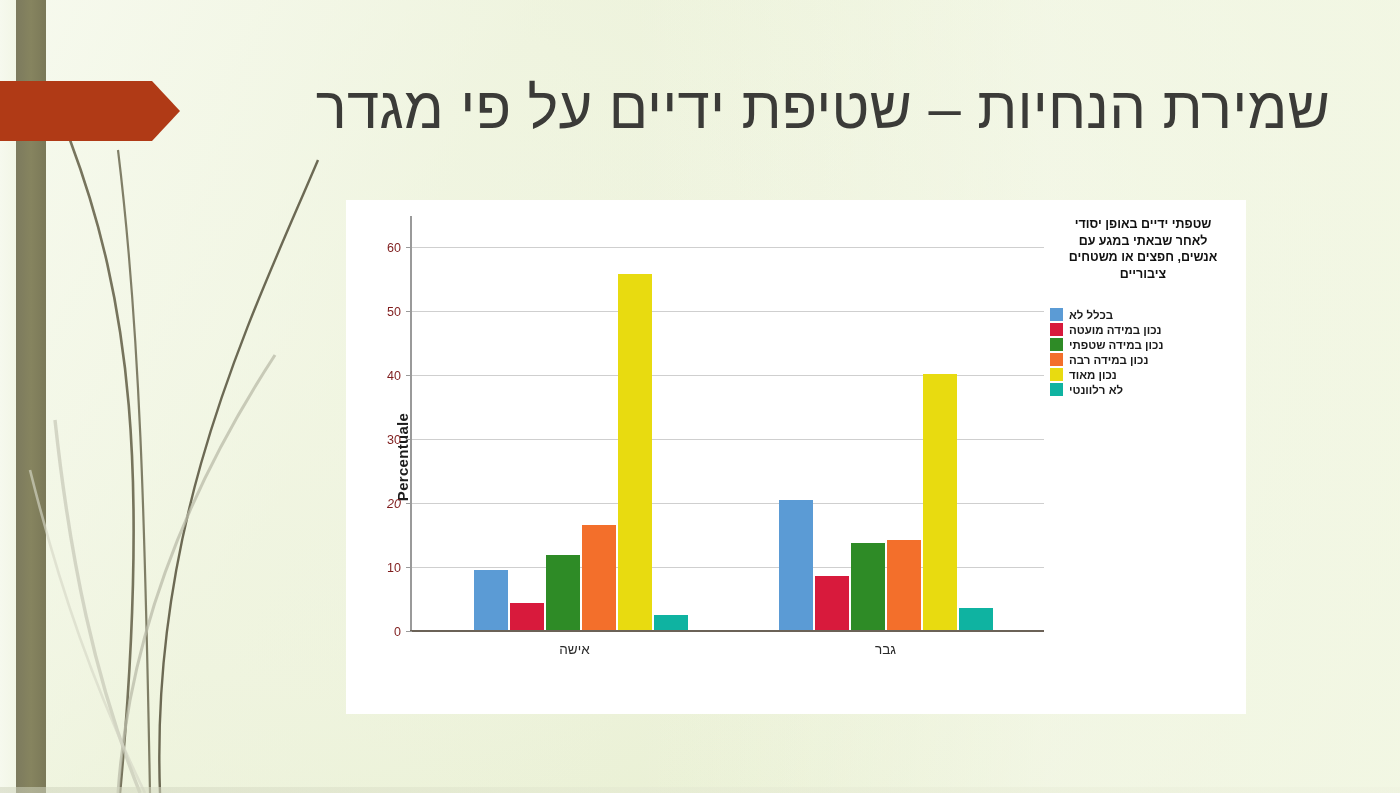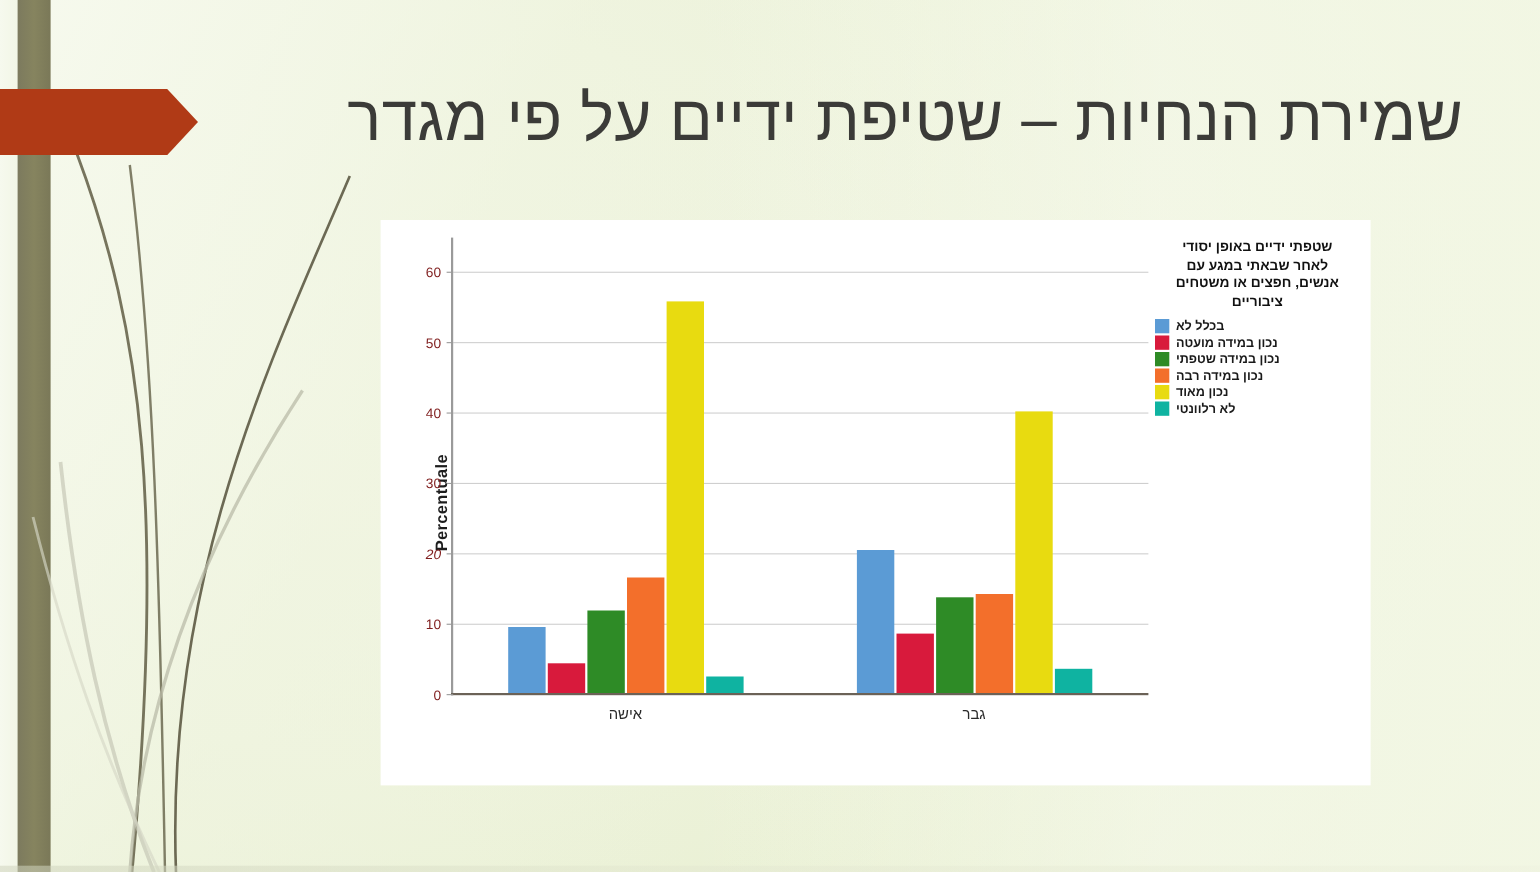--- a/index.html
+++ b/index.html
@@ -116,21 +116,21 @@
     font-size:13.5px;color:#2a2a2a;
   }
 
   
   .legend{
     position:absolute;right:10px;top:16px;width:186px;
     direction:rtl;text-align:center;
   }
   .legend-title{
     font-size:12.5px;font-weight:bold;color:#111;
-    line-height:1.32;margin-bottom:8px;
+    line-height:1.32;margin-bottom:26px;
     padding:0 18px;
   }
   .legend-items{
     display:flex;flex-direction:column;align-items:flex-end;
     gap:2px;padding-right:34px;font-weight:bold;
   }
   .legend-row{
     display:flex;flex-direction:row-reverse;align-items:center;gap:6px;
     direction:rtl;
   }
@@ -197,21 +197,21 @@
           <div class="gridline" style="bottom: 76.9231%;">
             <div class="ytick-mark"></div>
           </div>
           <div class="ytick-label" style="bottom: 76.9231%; transform: translateY(50%);">50</div>
           <div class="gridline" style="bottom: 92.3077%;">
             <div class="ytick-mark"></div>
           </div>
           <div class="ytick-label" style="bottom: 92.3077%; transform: translateY(50%);">60</div>
         </div>
       <div id="bars-layer">
-          <div class="group" style="left: 0%; width: 50%;">
+          <div class="group" style="left: 0%; width: 50%; padding-left: 12px;">
             <div class="bar" title="בכלל לא: 9.5" style="height: 14.6154%; background: rgb(91, 155, 213);"></div>
             <div class="bar" title="נכון במידה מועטה: 4.3" style="height: 6.61538%; background: rgb(216, 26, 60);"></div>
             <div class="bar" title="נכון במידה בינוני: 11.8" style="height: 18.1538%; background: rgb(46, 139, 38);"></div>
             <div class="bar" title="נכון במידה רבה: 16.5" style="height: 25.3846%; background: rgb(243, 111, 43);"></div>
             <div class="bar" title="נכון מאוד: 55.9" style="height: 86%; background: rgb(232, 219, 16);"></div>
             <div class="bar" title="לא רלוונטי: 2.3" style="height: 3.53846%; background: rgb(15, 179, 161);"></div>
             <div class="cat-label">אישה</div>
           </div>
           <div class="group" style="left: 50%; width: 50%;">
             <div class="bar" title="בכלל לא: 20.4" style="height: 31.3846%; background: rgb(91, 155, 213);"></div>

